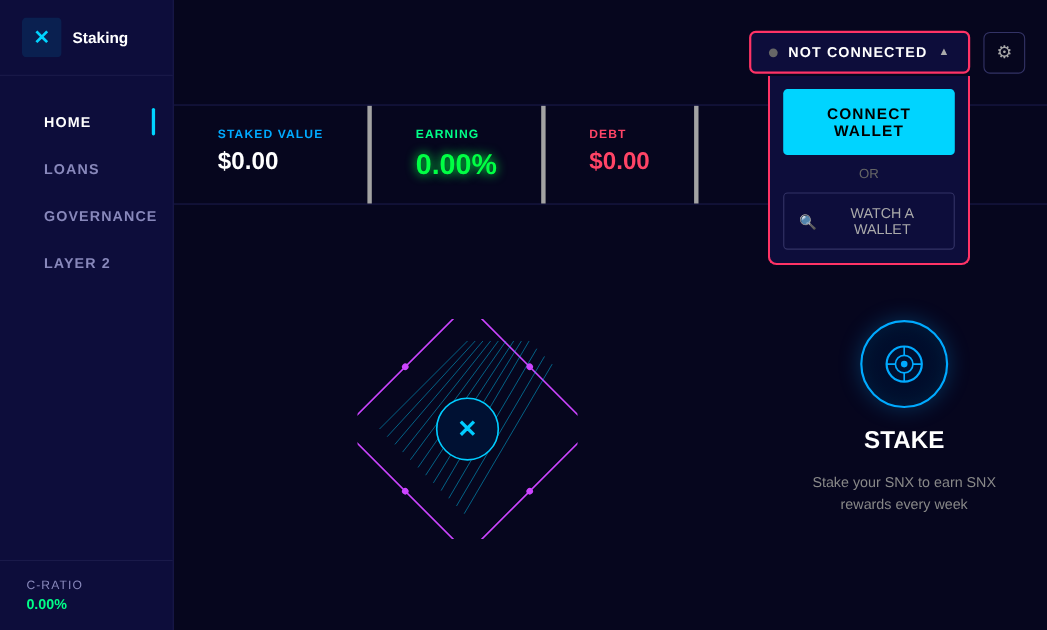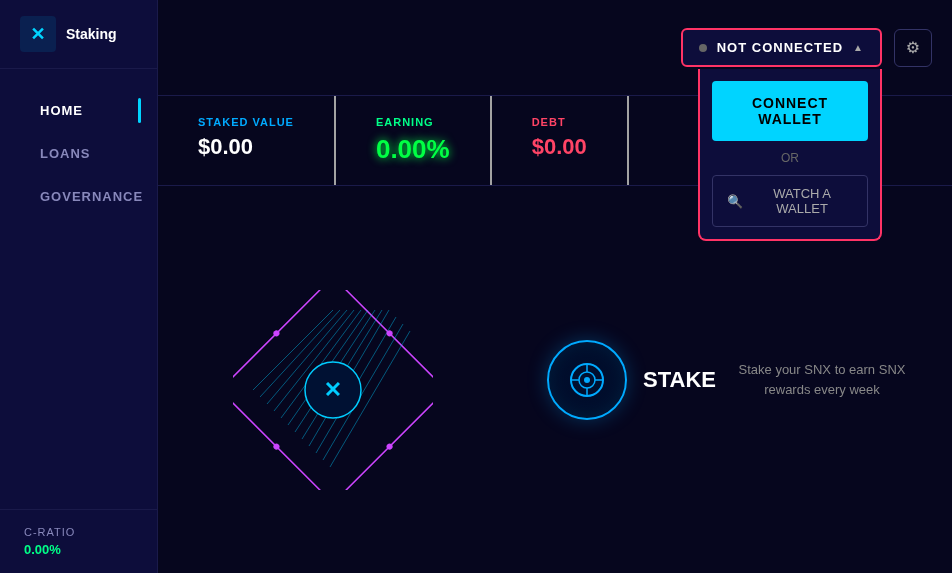--- a/index.html
+++ b/index.html
@@ -216,21 +216,21 @@
       align-items: stretch;
       border-bottom: 1px solid #1a1a4a;
       padding: 0;
     }
 
     .stat-item {
       padding: 20px 40px;
       display: flex;
       flex-direction: column;
       gap: 6px;
-      border-right: 2px solid #a3a3a3;
+      border-right: 4px solid #a3a3a3;
     }
 
     .stat-label {
       color: #00aaff;
       font-size: 11px;
       letter-spacing: 1px;
       text-transform: uppercase;
       font-weight: 600;
     }
 
@@ -269,21 +269,21 @@
     
     .geo-container {
       width: 200px;
       height: 200px;
       position: relative;
       margin-top: 20px;
     }
 
     .content-right {
       display: flex;
-      flex-direction: row;
+      flex-direction: column;
       align-items: center;
       justify-content: center;
       padding: 40px;
       gap: 16px;
     }
 
     .stake-icon-container {
       width: 80px;
       height: 80px;
       border-radius: 50%;
@@ -328,20 +328,23 @@
 
   <nav class="sidebar-nav">
     <div class="nav-item active">
       <span>HOME</span>
     </div>
     <div class="nav-item">
       <span>LOANS</span>
     </div>
     <div class="nav-item">
       <span>GOVERNANCE</span>
+    </div>
+    <div class="nav-item">
+      <span>LAYER 2</span>
     </div>
   </nav>
 
   <div class="sidebar-bottom">
     <span class="c-ratio-label">C-RATIO</span>
     <span class="c-ratio-value">0.00%</span>
   </div>
 </div>
 
 <div class="main">

